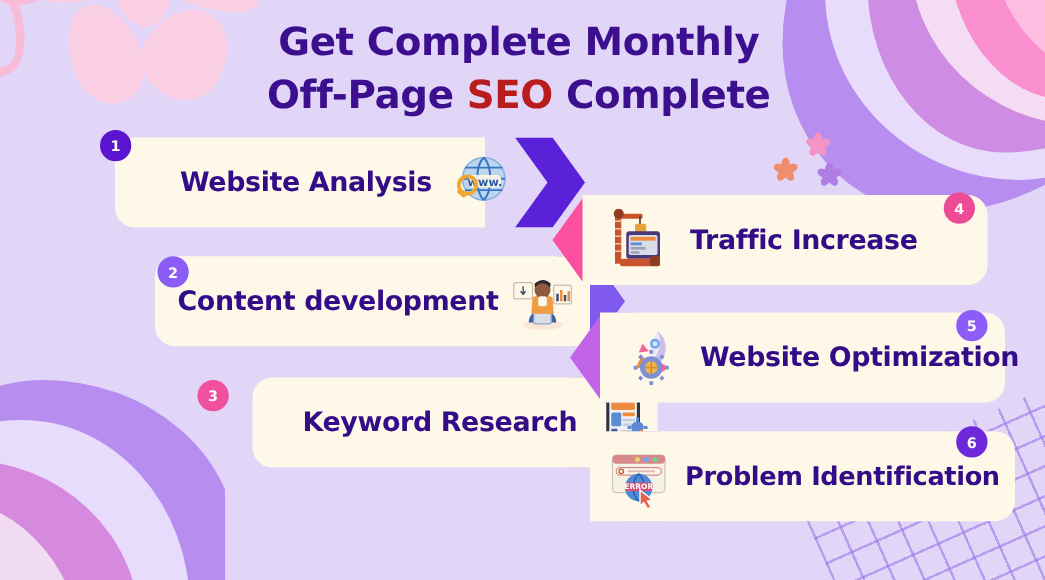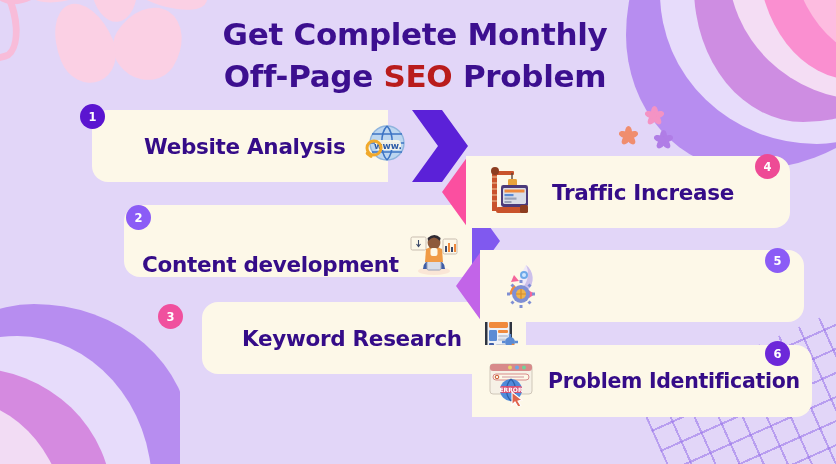--- a/index.html
+++ b/index.html
@@ -131,21 +131,21 @@
     <div class="wave" style="left:22px; top:52px;  width:280px; height:290px; background:#e7dcfb; border-radius:52% 48% 44% 56%/48% 52% 48% 52%;"></div>
     <div class="wave" style="left:2px;  top:84px;  width:260px; height:280px; background:#d58ae0; border-radius:46% 54% 58% 42%/52% 48% 52% 48%;"></div>
     <div class="wave" style="left:-22px;top:116px; width:240px; height:270px; background:#f2dcf4; border-radius:54% 46% 42% 58%/50% 50% 50% 50%;"></div>
     <div class="wave" style="left:-44px;top:146px; width:220px; height:260px; background:#fa9cd4; border-radius:48% 52% 56% 44%/52% 48% 52% 48%;"></div>
   </div>
 
   <div class="grid-mesh"></div>
 
   <div id="title">
     <span>Get Complete Monthly</span>
-    <span class="l2"><span>Off-Page </span><span class="seo">SEO</span><span> Problem</span></span>
+    <span class="l2"><span>Off-Page </span><span class="seo">SEO</span><span> Complete</span></span>
   </div>
 
   <div class="card left" style="left:92px; top:110px; width:376px;">
     <svg class="chev" viewBox="0 0 56 72" preserveAspectRatio="none">
       <polygon points="0,0 30,0 56,36 30,72 0,72 26,36" fill="#5b21d8"></polygon>
     </svg>
     <div class="panel" style="width:296px; padding-left:52px;">
       <span class="label">Website Analysis</span>
       <span class="ico" style="margin-left:14px;">
         <svg viewBox="0 0 50 50">
@@ -161,21 +161,21 @@
     </div>
     <div class="badge" style="left:-12px; top:-6px; background:#5b15d0;">
       <span>1</span>
     </div>
   </div>
 
   <div class="card left" style="left:124px; top:205px; width:376px;">
     <svg class="chev" viewBox="0 0 56 72" preserveAspectRatio="none">
       <polygon points="0,0 30,0 56,36 30,72 0,72 26,36" fill="#8059ef"></polygon>
     </svg>
-    <div class="panel" style="width:348px; padding-left:18px;align-items:flex-end;">
+    <div class="panel" style="width:348px; padding-left:18px;">
       <span class="label">Content development</span>
       <span class="ico" style="margin-left:10px;">
         <svg viewBox="0 0 50 50">
           <rect x="2" y="10" width="15" height="13" rx="1.5" fill="#fdf8e8" stroke="#c9bdb0" stroke-width="1"></rect>
           <path d="M9.5 13v6M7.5 17l2 2.5 2-2.5" stroke="#3c4a6b" stroke-width="1.1" fill="none"></path>
           <rect x="34" y="12" width="14" height="15" rx="1.5" fill="#fdf8e8" stroke="#c9bdb0" stroke-width="1"></rect>
           <rect x="36" y="19" width="2" height="6" fill="#3c4a6b"></rect>
           <rect x="39" y="16" width="2" height="9" fill="#f08a3c"></rect>
           <rect x="42" y="20" width="2" height="5" fill="#3c4a6b"></rect>
           <rect x="45" y="17" width="2" height="8" fill="#f08a3c"></rect>
@@ -269,20 +269,21 @@
           <circle cx="28" cy="14" r="2" fill="#cfe6ff"></circle>
           <path d="M23 20l-8 1 3-7z" fill="#f4659a"></path>
           <path d="M32 29l1 8 6-4z" fill="#f4659a"></path>
           <path d="M18 24c-4 4-5 10-5 10s6-1 10-5z" fill="#f08a3c"></path>
           <circle cx="25" cy="33" r="9" fill="#7f8fd4"></circle>
           <path d="M25 22v-3M25 47v-3M14 33h-3M39 33h-3M17.5 25.5l-2-2M34.5 42.5l-2-2M32.5 25.5l2-2M15.5 42.5l2-2" stroke="#7f8fd4" stroke-width="3"></path>
           <circle cx="25" cy="33" r="5" fill="#f0b44c"></circle>
           <path d="M20 33h10M25 28v10" stroke="#d48c2c" stroke-width="1.2"></path>
         </svg>
       </span>
+      <span class="label" style="margin-left:14px;">Website Optimization</span>
     </div>
     <div class="badge" style="right:14px; top:-2px; background:#8b5cf6;">
       <span>5</span>
     </div>
   </div>
 
   <div class="card right" style="left:472px; top:345px; width:340px;">
     <svg class="chev" viewBox="0 0 56 72" preserveAspectRatio="none">
       <polygon points="30,0 56,0 30,36 56,72 30,72 4,36" fill="#7d4cec"></polygon>
     </svg>

